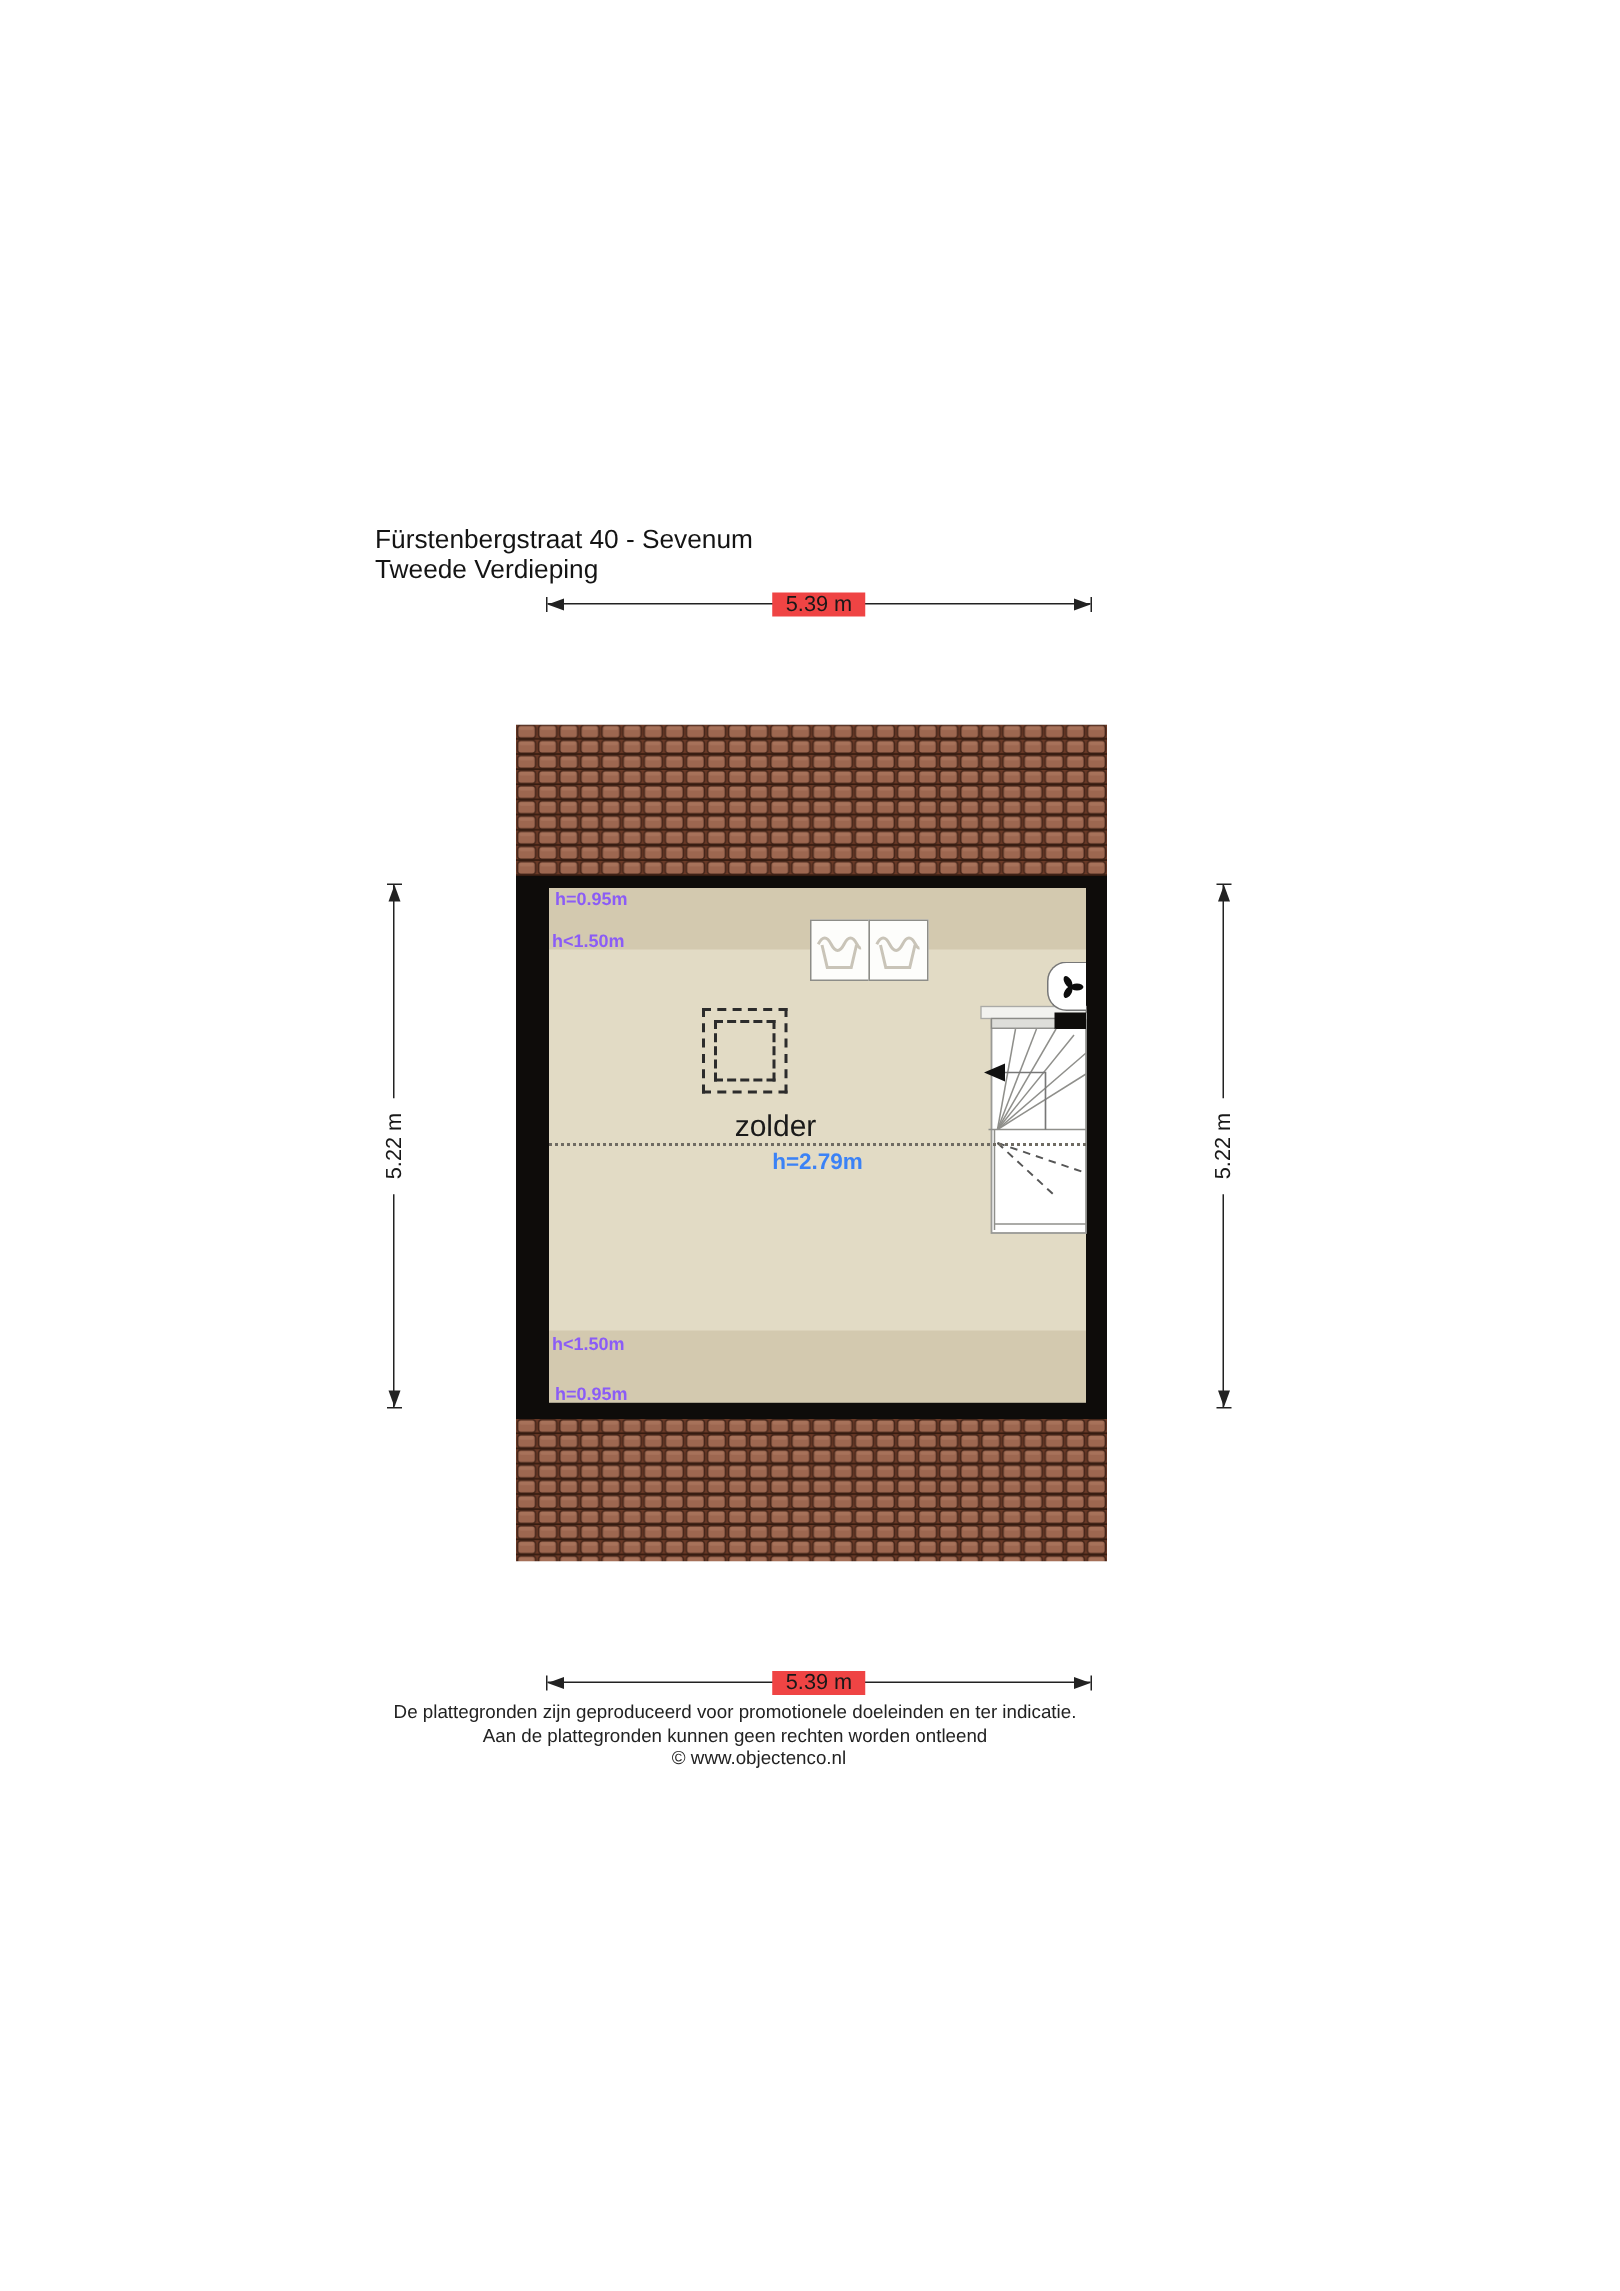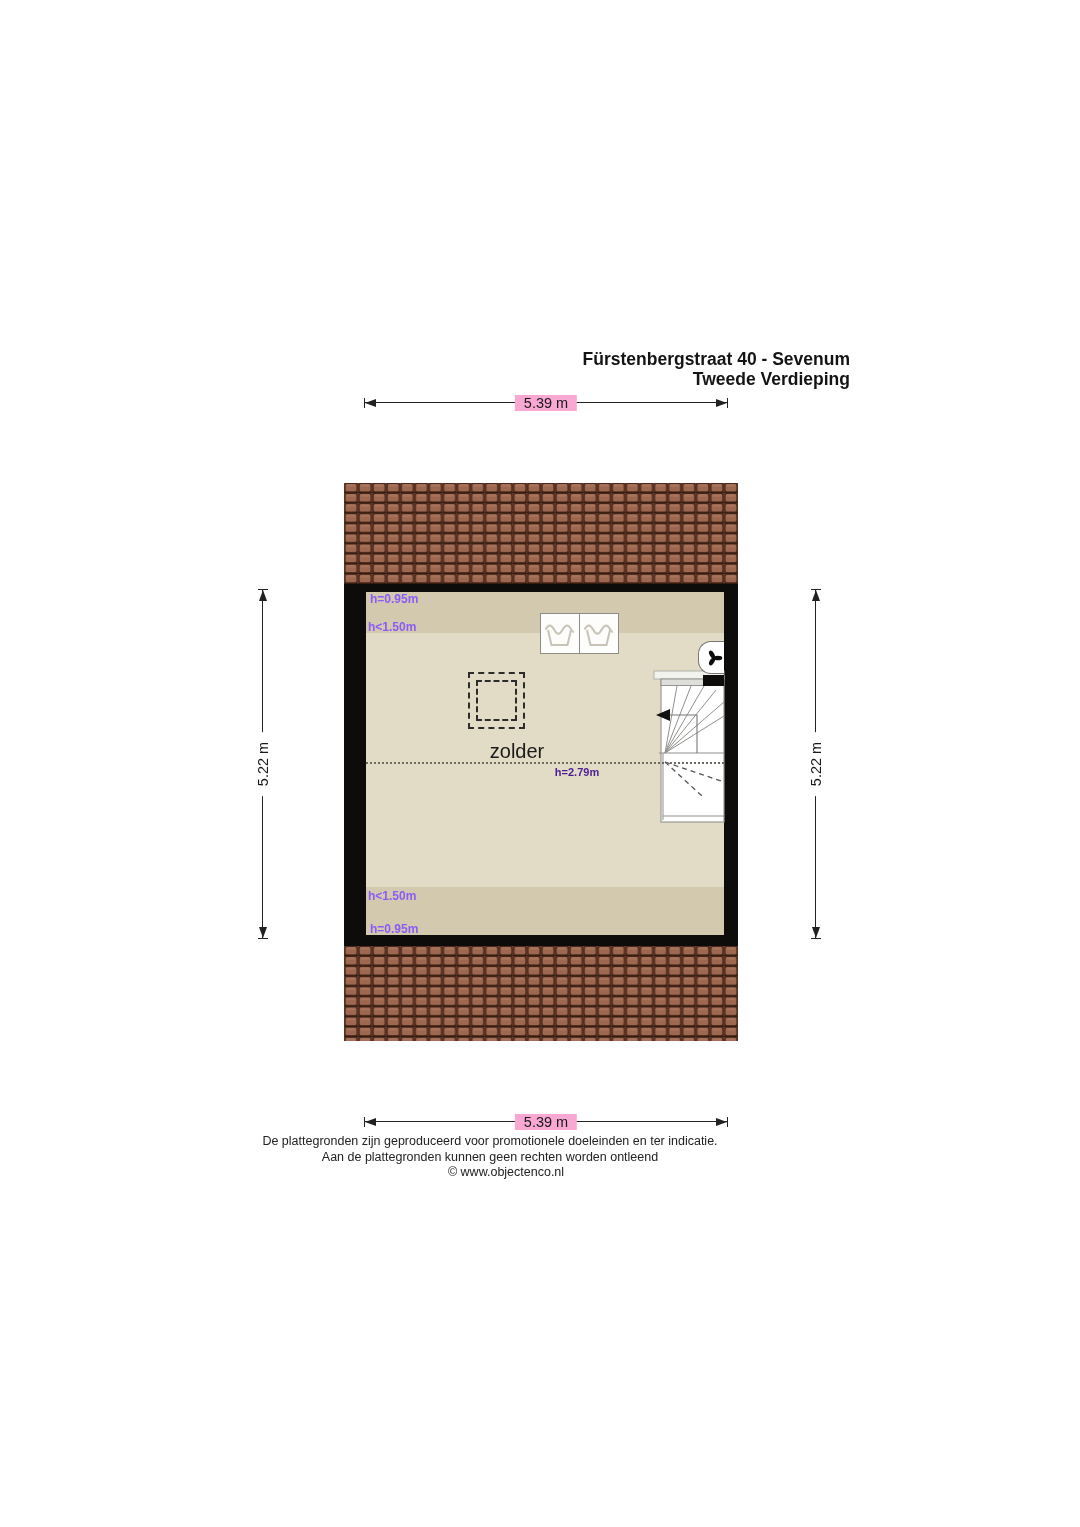--- a/index.html
+++ b/index.html
@@ -5,55 +5,55 @@
   * { margin:0; padding:0; box-sizing:border-box; }
   html,body { background:#ffffff; }
   .page {
     position:relative; width:1080px; height:1527px; background:#ffffff;
     font-family:"Liberation Sans","DejaVu Sans",sans-serif; color:#181818;
     overflow:hidden;
   }
   .abs { position:absolute; }
 
   
-  .title { position:absolute; left:250px; top:350px; width:600px; text-align:right;
-           font-size:17.5px; font-weight:bold; line-height:19.5px; color:#141414; }
+  .title { position:absolute; left:250px; top:350px; width:600px; text-align:left;
+           font-size:17.5px; font-weight:normal; line-height:19.5px; color:#141414; }
 
   
   .dim-h { position:absolute; height:0; }
   .dim-h .dline { position:absolute; left:0; right:0; top:-1px; border-top:1.3px solid #222; }
   .dim-h .tick { position:absolute; top:-5px; width:1.3px; height:10px; background:#222; }
   .dim-h .arr-l { position:absolute; left:0; top:-4.5px; width:0; height:0;
                   border-top:4px solid transparent; border-bottom:4px solid transparent; border-right:11px solid #222; }
   .dim-h .arr-r { position:absolute; right:0; top:-4.5px; width:0; height:0;
                   border-top:4px solid transparent; border-bottom:4px solid transparent; border-left:11px solid #222; }
   .dim-h .dlabel { position:absolute; left:50%; top:0; transform:translate(-50%,-50%);
-                   background:#f9a8d4; padding:0 9px; font-size:14.5px; white-space:nowrap; }
+                   background:#ef4444; padding:0 9px; font-size:14.5px; white-space:nowrap; }
 
   
   .dim-v { position:absolute; width:0; }
   .dim-v .dline { position:absolute; top:0; bottom:0; left:-1px; border-left:1.3px solid #222; }
   .dim-v .tick { position:absolute; left:-5px; height:1.3px; width:10px; background:#222; }
   .dim-v .arr-u { position:absolute; top:0; left:-4.5px; width:0; height:0;
                   border-left:4px solid transparent; border-right:4px solid transparent; border-bottom:11px solid #222; }
   .dim-v .arr-d { position:absolute; bottom:0; left:-4.5px; width:0; height:0;
                   border-left:4px solid transparent; border-right:4px solid transparent; border-top:11px solid #222; }
   .dim-v .dlabel { position:absolute; top:50%; left:0; transform:translate(-50%,-50%) rotate(-90deg);
                    background:#fff; padding:0 10px; font-size:14.5px; white-space:nowrap; }
 
   
   .wall-block { position:absolute; left:344px; top:584px; width:394px; height:362px; background:#0e0c0a; }
   .floor { position:absolute; left:366px; top:592px; width:358px; height:343px; background:#e2dbc5; }
   .low-zone { position:absolute; left:0; width:358px; background:#d3c9af; }
 
   .hlabel { position:absolute; font-size:12px; font-weight:bold; color:#8b5cf6; white-space:nowrap; }
   .room-name { position:absolute; left:517px; top:741px; transform:translateX(-50%);
                font-size:20px; line-height:1; color:#1a1a1a; }
-  .room-h { position:absolute; left:577px; top:767px; transform:translateX(-50%);
-            font-size:11px; font-weight:bold; line-height:1; color:#4c1d95; }
+  .room-h { position:absolute; left:545px; top:767px; transform:translateX(-50%);
+            font-size:15px; font-weight:bold; line-height:1; color:#3b82f6; }
 
   .washer { position:absolute; width:40px; height:41px; background:#fdfdfb; border:1.6px solid #8d8d88; }
   .skylight-outer { position:absolute; left:468px; top:672px; width:57px; height:57px; border:2px dashed #2c2c2c; }
   .skylight-inner { position:absolute; left:476px; top:680px; width:41px; height:41px; border:2px dashed #2c2c2c; }
 
   .mv-unit { position:absolute; left:698px; top:641px; width:26px; height:33px; background:#fff;
              border:1.5px solid #777; border-right:none; border-radius:13px 0 0 13px; }
 
   .contour { position:absolute; left:366px; top:762px; width:358px; height:0; border-top:2px dotted #6f6b63; }
 

